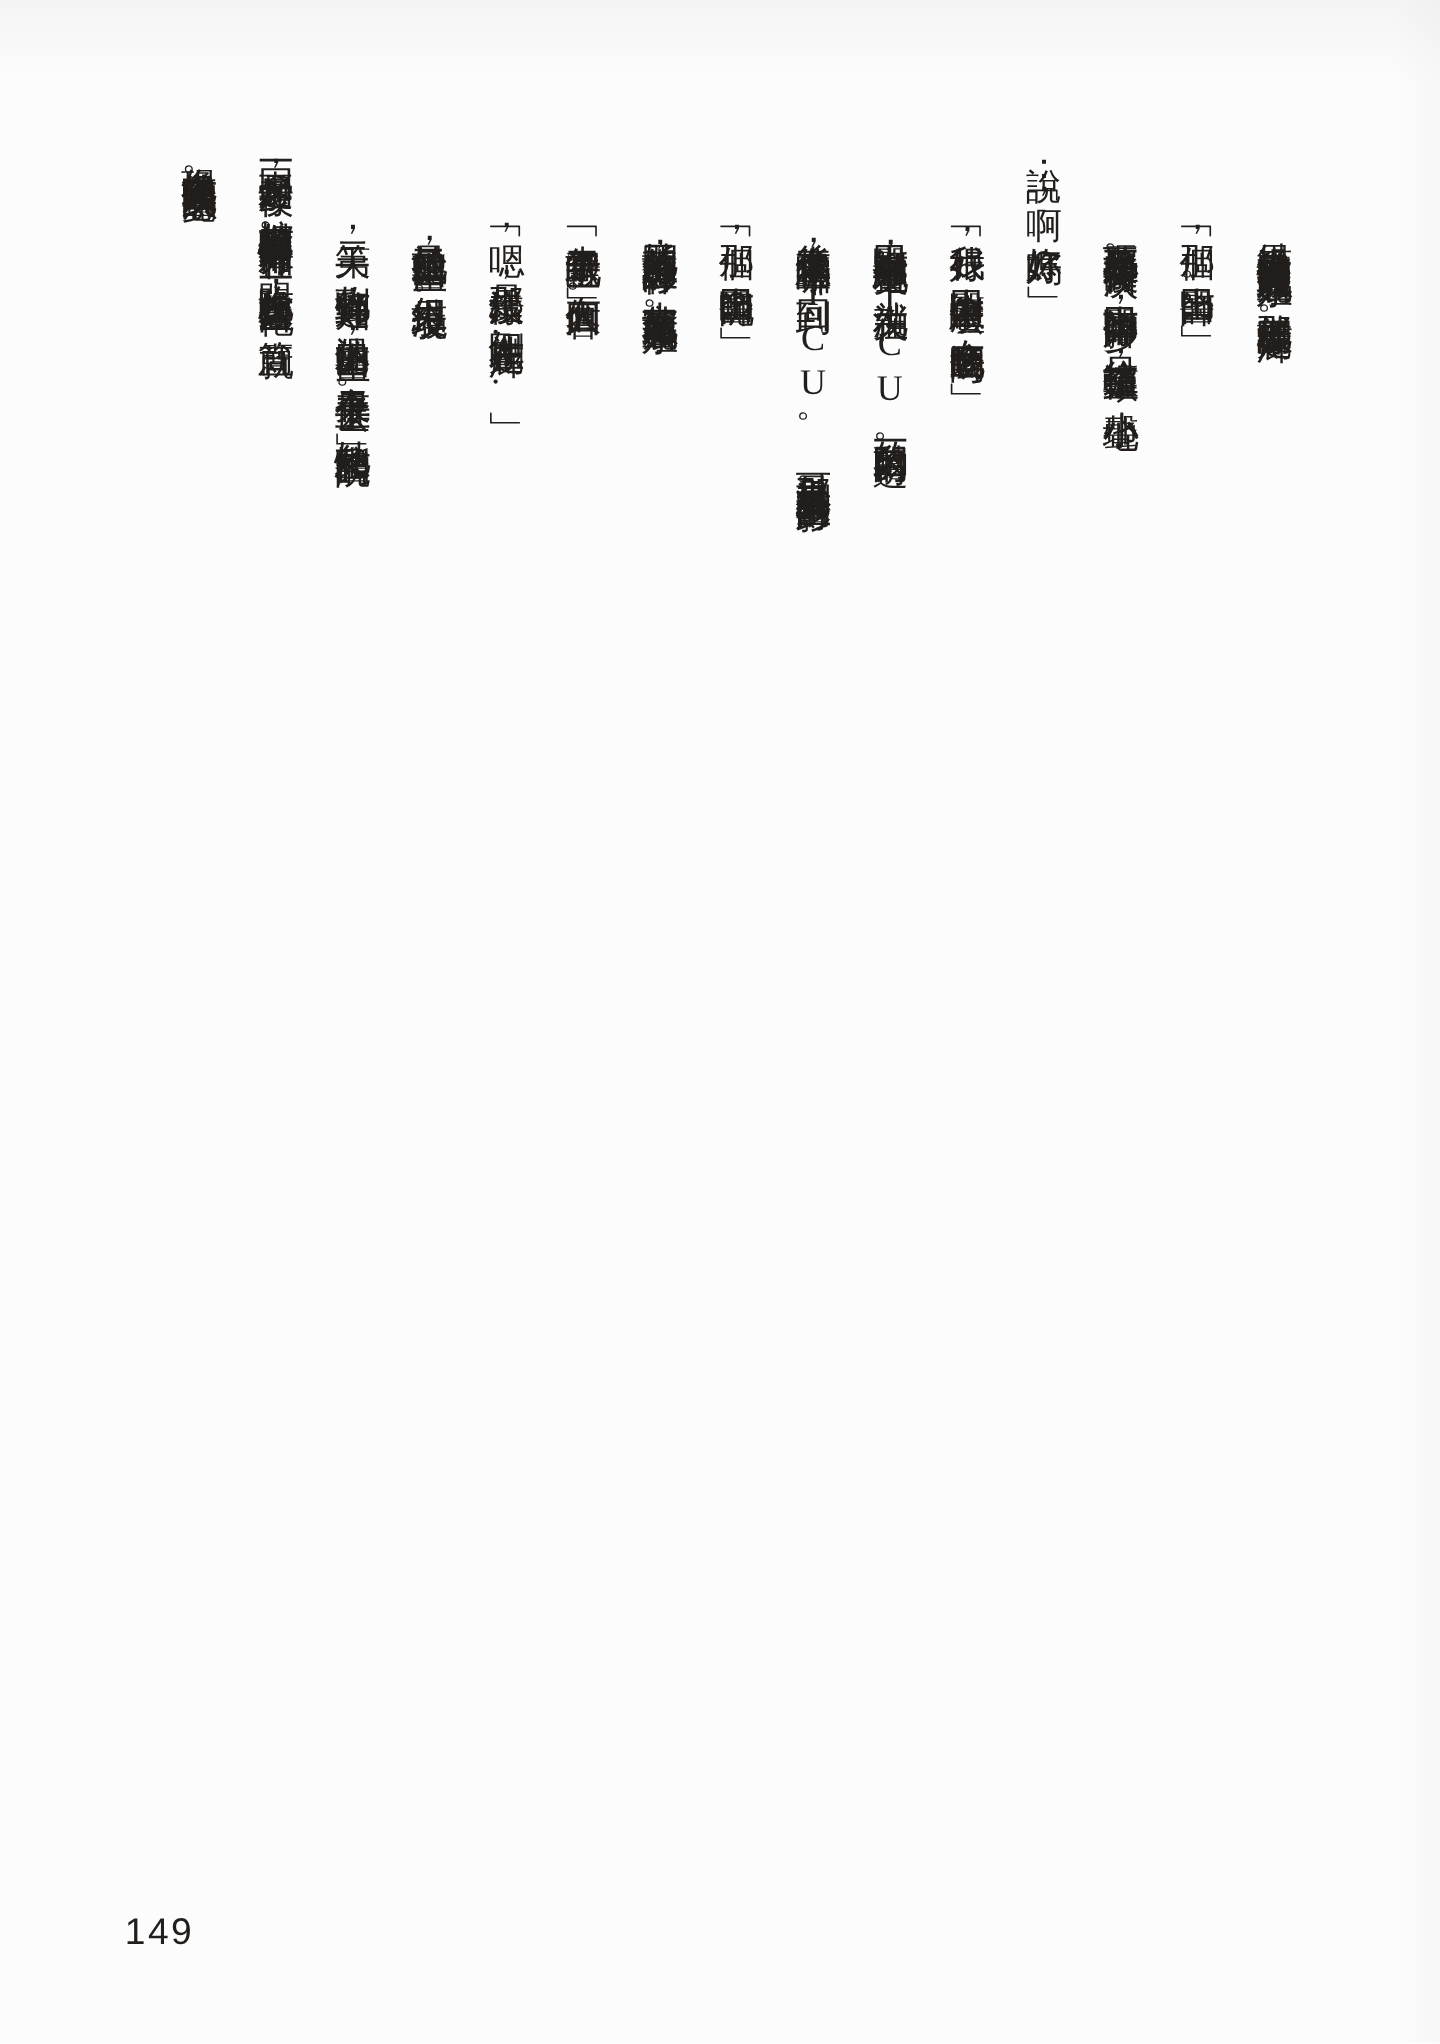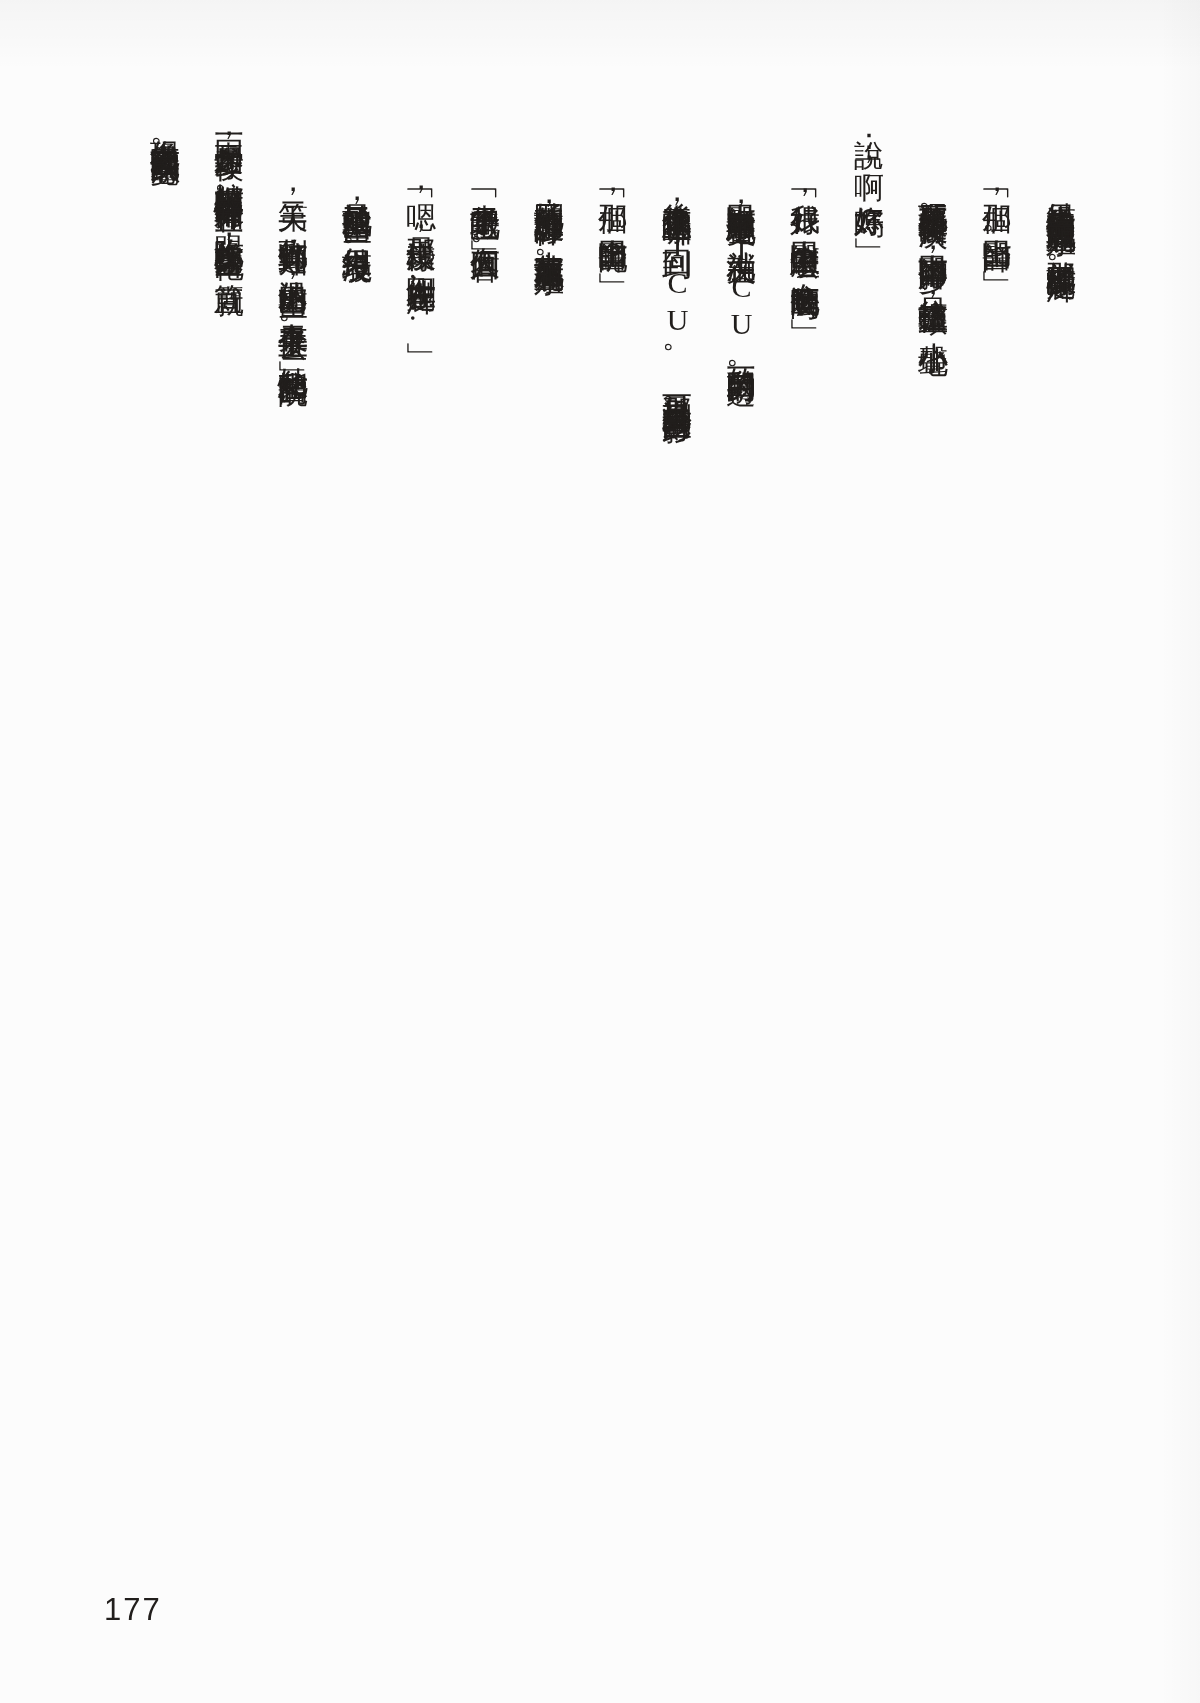--- a/index.html
+++ b/index.html
@@ -70,14 +70,14 @@
       <div class="col indent">後來在休息室喝了咖啡，回到<span class="latin">ICU</span>。可是那邊沒看到外科醫生的身影。</div>
       <div class="col indent">「那個，山田醫師呢？」</div>
       <div class="col indent">她問了值班的護理師夥伴，大家茫然地看著瑪麗亞小姐。</div>
       <div class="col indent">「去年辭職了吧？」有一個人回答。</div>
       <div class="col indent">「嗯，是那樣沒錯，但剛才在走廊……」</div>
       <div class="col indent">於是她找了山田醫生，但結果沒發現。</div>
       <div class="col indent">第二天，收到郵件通知：「退休的山田醫生，在今天早上去世了。」她急忙和醫院的</div>
       <div class="col">同事一起參加守夜，棺材裡的山田醫師表情十分祥和。跟昨晚一樣穿著醫生白袍，簡直就</div>
       <div class="col">像現在才從醫院回家的感覺。</div>
     </div>
-  <div class="page-num">177</div>
+  <div class="page-num">149</div>
 </div>
 
 </body></html>

